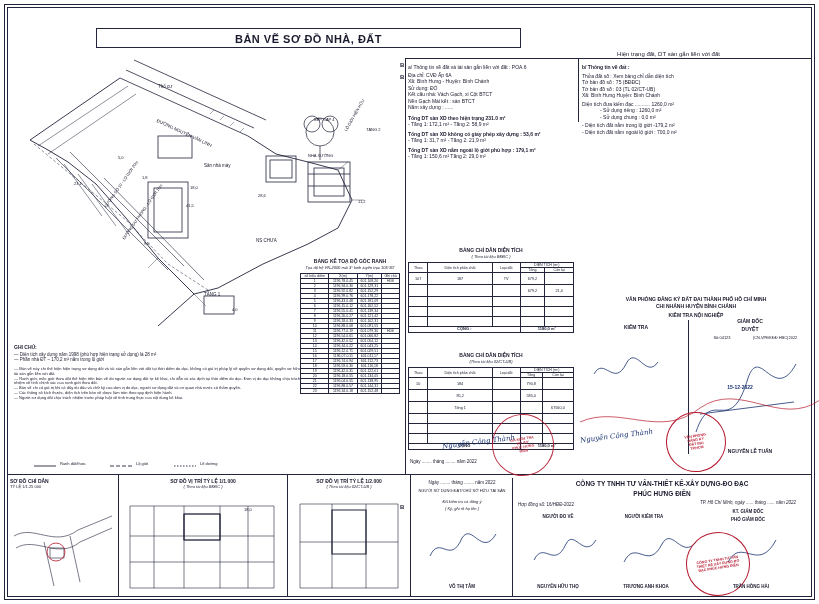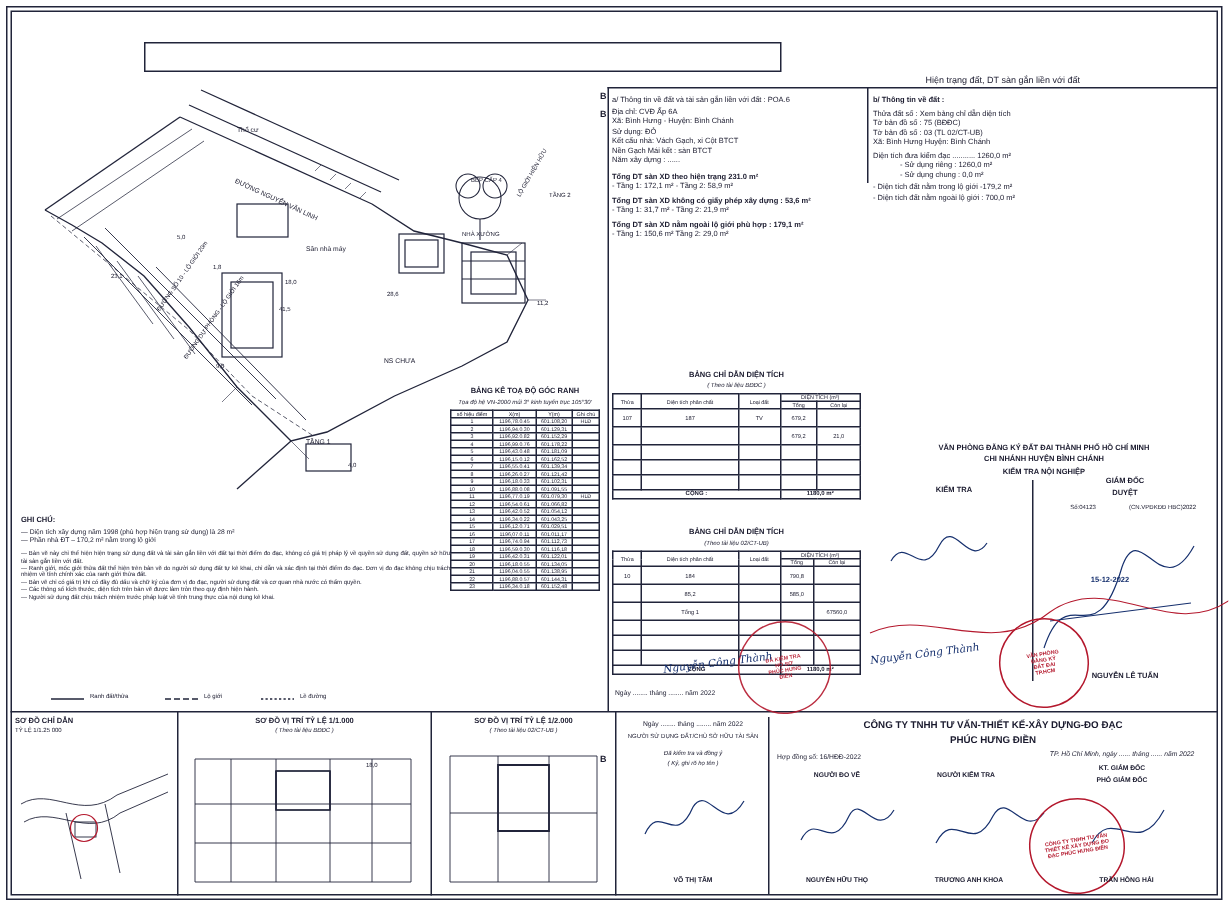--- a/index.html
+++ b/index.html
@@ -35,20 +35,21 @@
 </style>
 </head>
 <body>
 
 <div id="sheet">
 
   <div class="bx" style="left:4px;top:4px;width:811px;height:596px;"></div>
   <div class="bx" style="left:7px;top:7px;width:805px;height:590px;border-width:.6px;"></div>
 
   <div class="bx" style="left:96px;top:28px;width:425px;height:20px;"></div>
+  <div class="t ttl s11 ctr" style="left:96px;top:32px;width:425px;">BẢN VẼ SƠ ĐỒ NHÀ, ĐẤT</div>
 
   <div class="t s6 ctr" style="left:526px;top:51px;width:285px;">Hiện trạng đất, DT sàn gắn liền với đất</div>
 
   <div class="vline" style="left:405px;top:58px;height:416px;"></div>
   <div class="vline" style="left:578px;top:58px;height:64px;"></div>
   <div class="hline" style="left:405px;top:58px;width:407px;"></div>
   <div class="hline" style="left:7px;top:474px;width:805px;"></div>
   <div class="hline" style="left:7px;top:338px;width:0px;"></div>
 
   <div style="position:absolute;left:8px;top:58px;width:396px;height:280px;">

